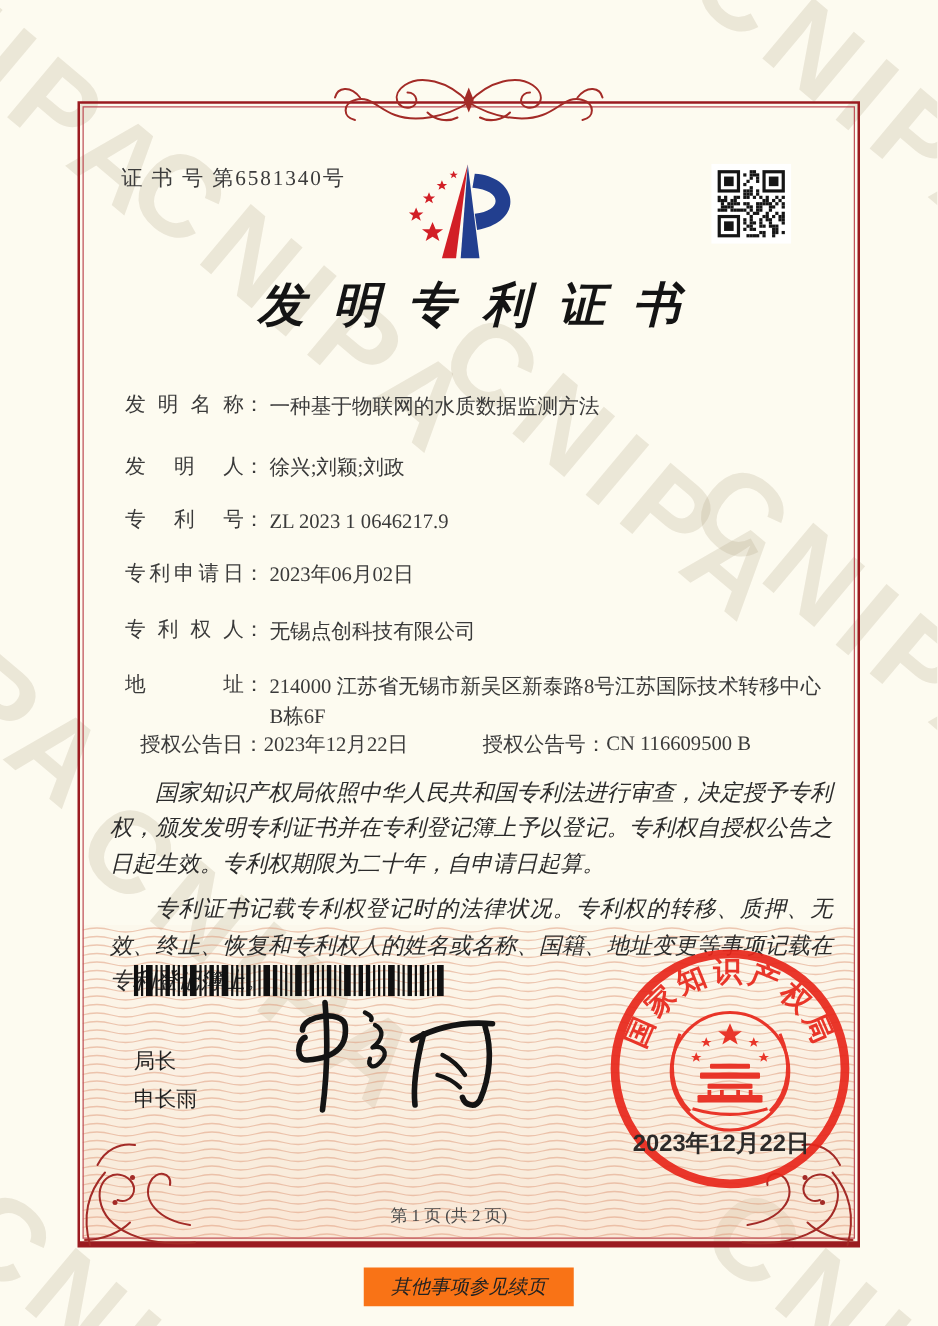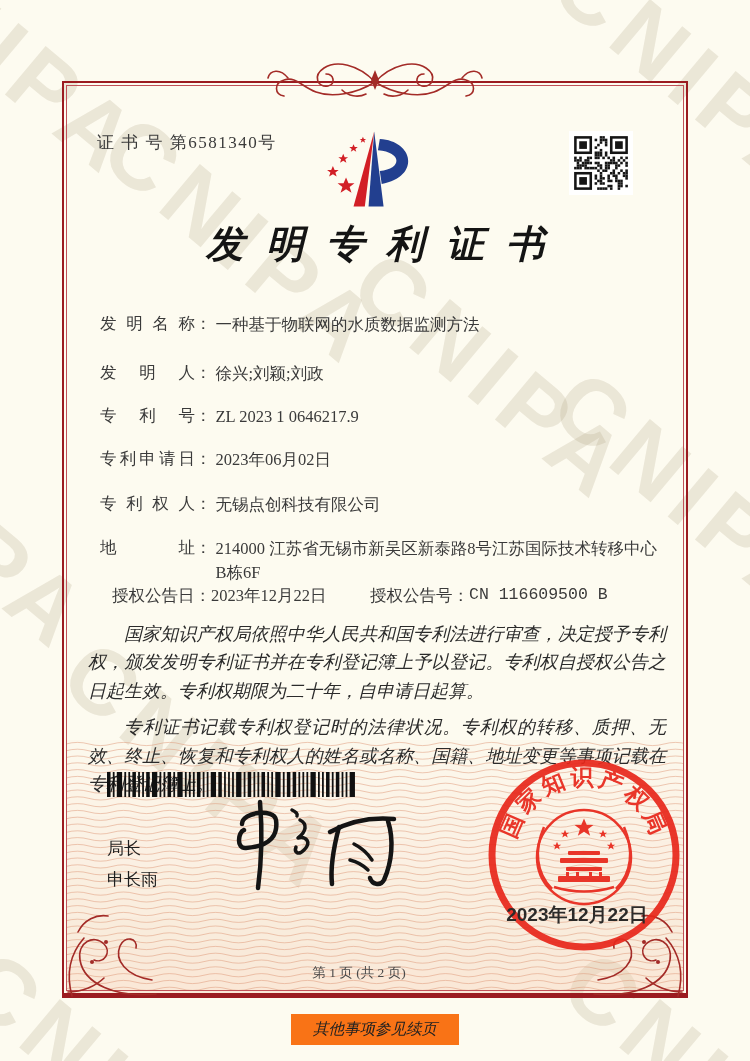--- a/index.html
+++ b/index.html
@@ -26,21 +26,21 @@
   .qr{position:absolute;left:569px;top:131px;}
   .title{position:absolute;left:0;top:219px;width:750px;text-align:center;font-size:38px;
          font-weight:600;letter-spacing:22px;text-indent:22px;color:#141414;font-style:italic;}
   
   .frow{position:absolute;left:100px;display:flex;align-items:flex-start;font-size:16.5px;color:#3a3a3a;}
   .flabel{display:inline-block;width:95px;text-align:justify;text-align-last:justify;white-space:nowrap;}
   .fcolon{display:inline-block;margin-right:4px;}
   .fvalue{display:inline-block;max-width:448px;line-height:1.45;}
   .r1{top:313px}.r2{top:362px}.r3{top:405px}.r4{top:448px}.r5{top:493px}.r6{top:537px}
   .grant-row{position:absolute;left:100px;top:585px;width:560px;font-size:16.5px;color:#3a3a3a;margin-left:12px;}
-  .grant-no{position:absolute;left:258px;top:0;white-space:nowrap;display:flex;font-family:Liberation Mono, monospace;}
+  .grant-no{position:absolute;left:274px;top:0;white-space:nowrap;display:flex;}
   
   .paras{position:absolute;left:88px;top:620px;width:578px;font-size:18px;line-height:1.58;
          color:#2b2b2b;font-style:italic;text-align:justify;}
   .paras p{margin:0 0 8px 0;text-indent:2em;}
   
   .barcode{position:absolute;left:107px;top:772px;}
   .signature{position:absolute;left:222px;top:796px;}
   .director{position:absolute;left:107px;top:833px;font-family:"Liberation Sans","DejaVu Sans",sans-serif;
             font-size:17px;color:#1f1f1f;line-height:1.85;}
   .seal{position:absolute;left:484px;top:755px;}

